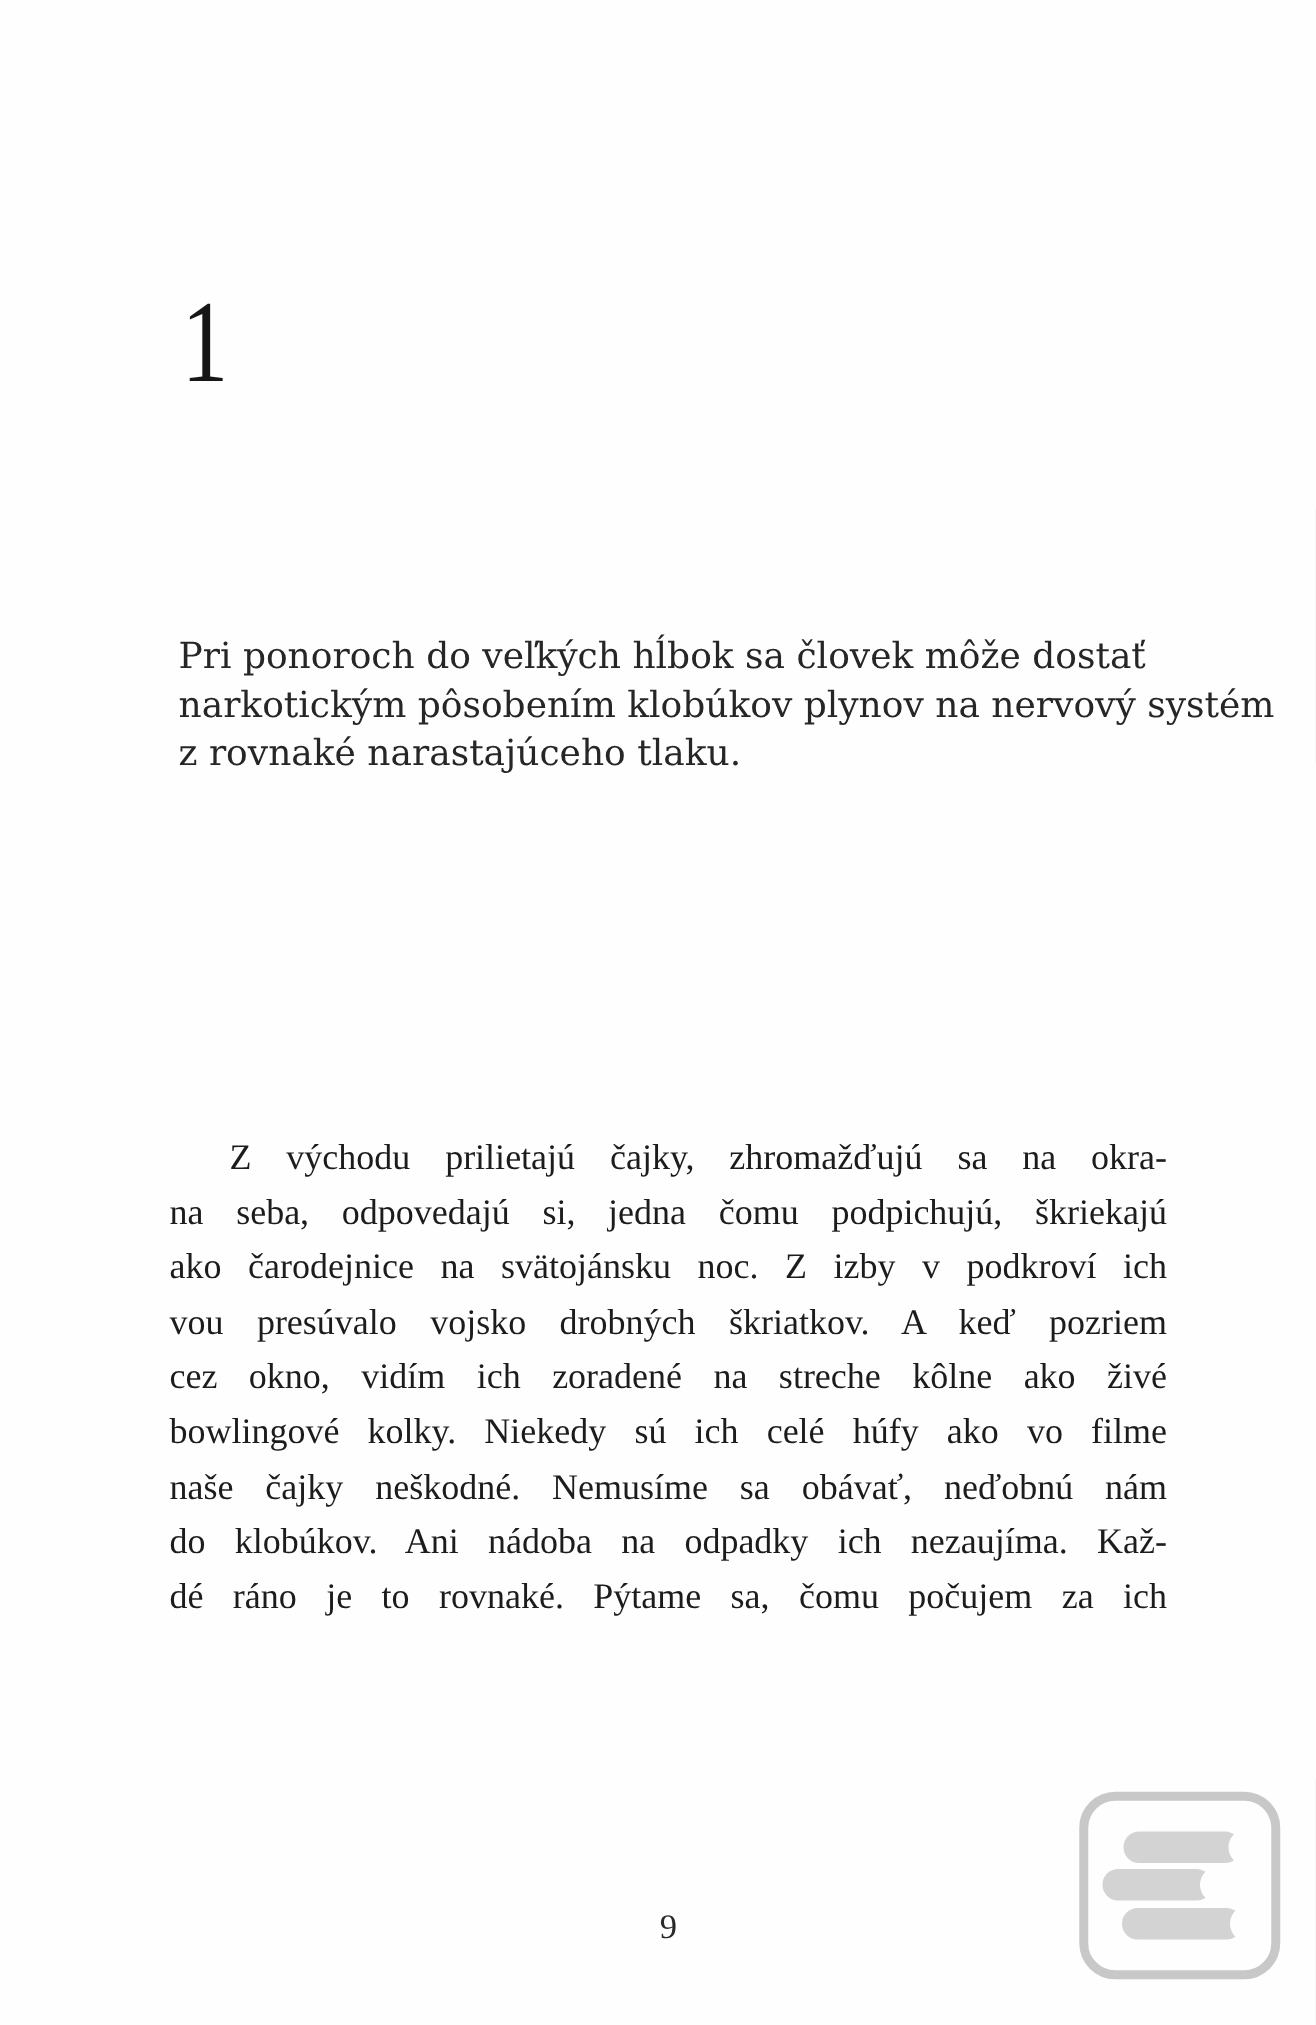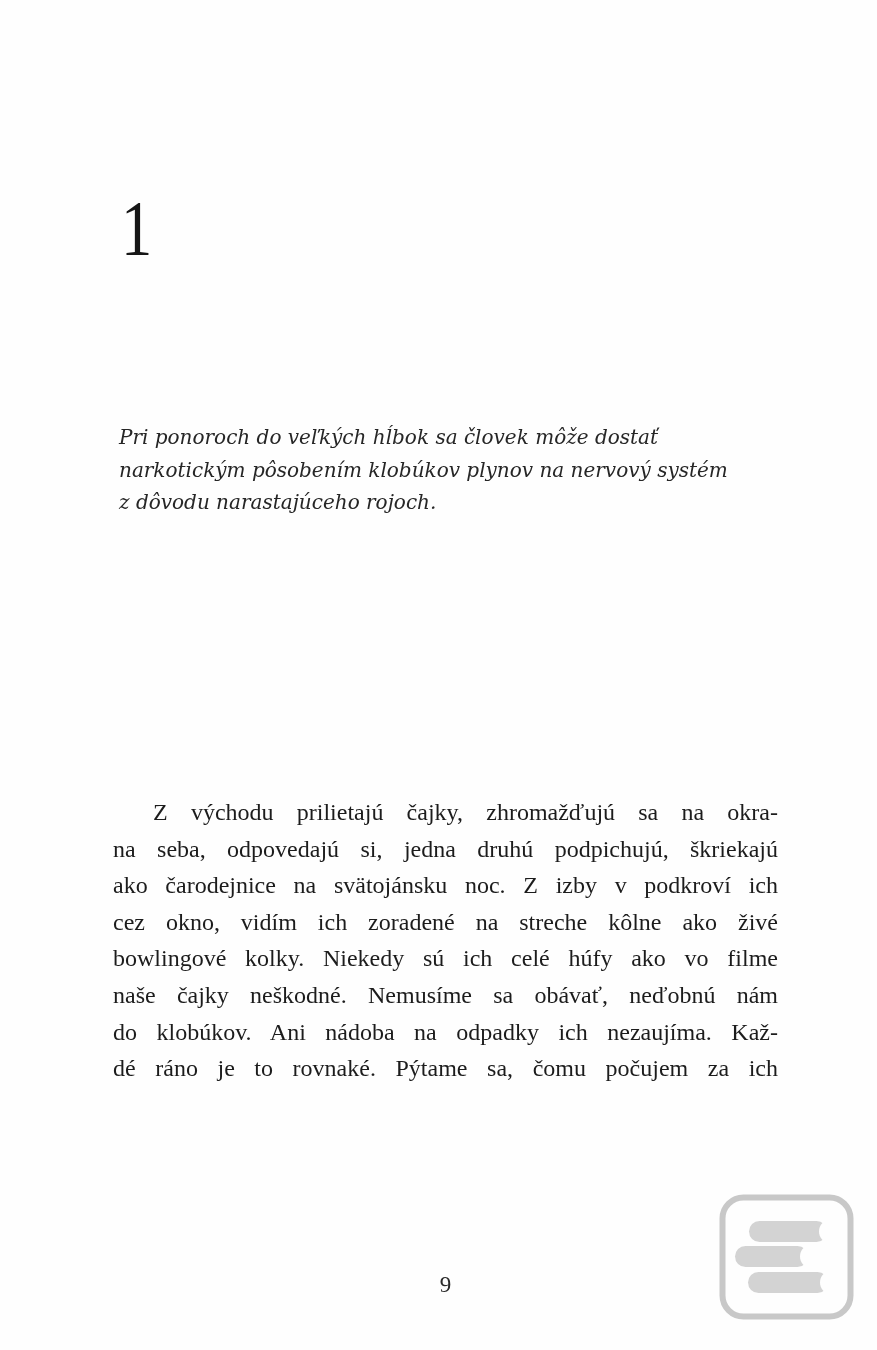--- a/index.html
+++ b/index.html
@@ -23,36 +23,34 @@
     transform: scaleX(0.8);
     transform-origin: left top;
     color: #161616;
   }
   .epigraph {
     position: absolute;
     left: 119px;
     top: 421px;
     width: 560px;
     font-family: "DejaVu Serif", serif;
-    font-style: italic;
-    font-size: 20px;
+    font-size: 24px;
     line-height: 32.5px;
     color: #262626;
   }
   .epi-line { white-space: nowrap; }
   .body-text {
     position: absolute;
     left: 113px;
     top: 754px;
     width: 665px;
     font-family: "Liberation Serif", serif;
     font-size: 24px;
     line-height: 36.6px;
     color: #1c1c1c;
-    margin-top: 40px;
   }
   .b-line { }
   .b-line.just {
     text-align: justify;
     text-align-last: justify;
   }
   .b-line.indent { text-indent: 40px; }
   .page-number {
     position: absolute;
     left: 113px;
@@ -75,27 +73,28 @@
 </head>
 <body>
 
 <div class="page">
 
   <div class="chapter-number">1</div>
 
   <div class="epigraph">
     <div class="epi-line">Pri ponoroch do veľkých hĺbok sa človek môže dostať</div>
     <div class="epi-line">narkotickým pôsobením klobúkov plynov na nervový systém</div>
-    <div class="epi-line">z dôvodu narastajúceho rojoch.</div>
+    <div class="epi-line">z rovnaké narastajúceho tlaku.</div>
   </div>
 
   <div class="body-text">
     <div class="b-line just indent">Z východu prilietajú čajky, zhromažďujú sa na okra-</div>
-    <div class="b-line just">na seba, odpovedajú si, jedna druhú podpichujú, škriekajú</div>
+    <div class="b-line just">na seba, odpovedajú si, jedna čomu podpichujú, škriekajú</div>
     <div class="b-line just">ako čarodejnice na svätojánsku noc. Z izby v podkroví ich</div>
+    <div class="b-line just">vou presúvalo vojsko drobných škriatkov. A keď pozriem</div>
     <div class="b-line just">cez okno, vidím ich zoradené na streche kôlne ako živé</div>
     <div class="b-line just">bowlingové kolky. Niekedy sú ich celé húfy ako vo filme</div>
     <div class="b-line just">naše čajky neškodné. Nemusíme sa obávať, neďobnú nám</div>
     <div class="b-line just">do klobúkov. Ani nádoba na odpadky ich nezaujíma. Kaž-</div>
     <div class="b-line just">dé ráno je to rovnaké. Pýtame sa, čomu počujem za ich</div>
   </div>
 
   <div class="watermark">
     <svg width="135" height="126" viewBox="0 0 135 126" xmlns="http://www.w3.org/2000/svg">
       <rect x="3.5" y="3.5" width="128" height="119" rx="21" fill="#fefefe" stroke="#c8c8c8" stroke-width="6"></rect>

